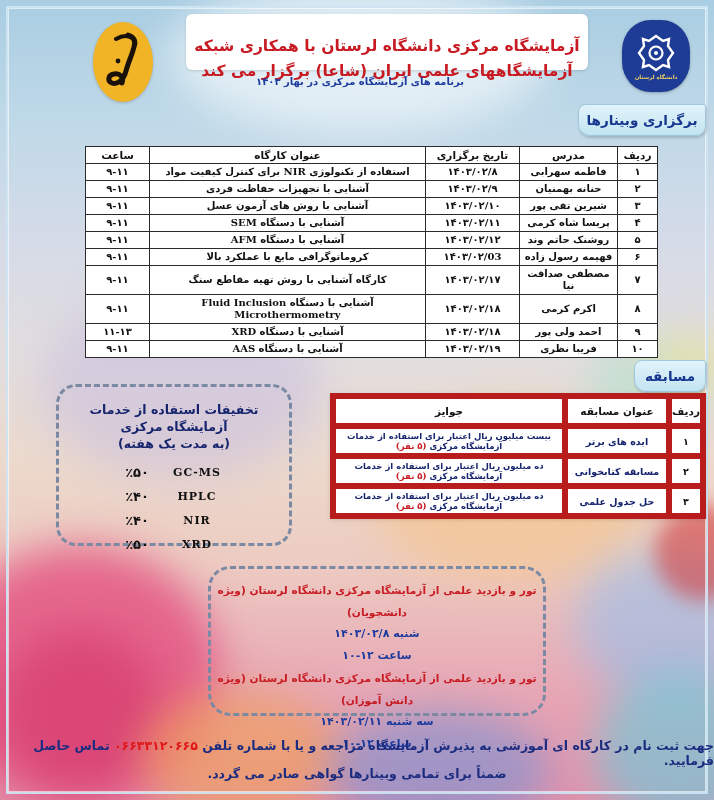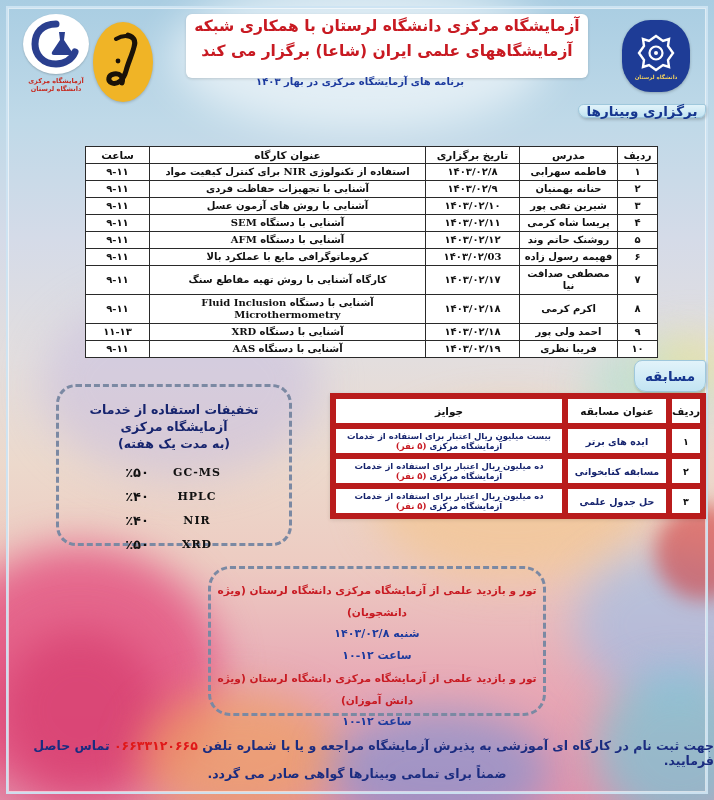--- a/index.html
+++ b/index.html
@@ -27,38 +27,38 @@
   .b-pink-deep{left:0px;top:630px;width:160px;height:160px;background:rgba(214,60,110,.7);}
   .b-orange-bot{left:140px;top:690px;width:200px;height:130px;background:rgba(240,160,90,.65);}
   .b-blue-bot{left:330px;top:710px;width:220px;height:120px;background:rgba(110,145,215,.55);}
   .b-blue-right{left:575px;top:550px;width:190px;height:150px;background:rgba(150,190,235,.6);}
   .b-cyan-br{left:595px;top:670px;width:170px;height:160px;background:rgba(100,205,220,.6);}
   .b-red-splash{left:655px;top:505px;width:95px;height:95px;background:rgba(210,50,50,.55);filter:blur(10px);}
   .frame{position:absolute;inset:6px;border:2px solid rgba(205,228,242,.95);box-shadow:inset 0 0 0 1px rgba(255,255,255,.6);z-index:1;pointer-events:none;}
   .z{position:absolute;z-index:2;}
 
   
-  .header-box{left:186px;top:14px;width:402px;height:64px;background:#fff;border-radius:6px;
-    text-align:center;padding-top:0;box-shadow:0 1px 3px rgba(0,0,0,.15);}
+  .header-box{left:186px;top:14px;width:402px;height:56px;background:#fff;border-radius:6px;
+    text-align:center;padding-top:20px;box-shadow:0 1px 3px rgba(0,0,0,.15);}
   .header-box div{color:var(--red_text);font-weight:bold;font-size:15.5px;line-height:25px;}
   .subtitle{left:130px;top:76px;width:460px;text-align:center;color:var(--blue_text);font-weight:bold;font-size:10px;}
   .uni-logo{left:622px;top:20px;width:68px;height:72px;background:var(--uni_blue);border-radius:42%;
     display:flex;flex-direction:column;align-items:center;justify-content:center;box-shadow:0 1px 3px rgba(0,0,0,.25);}
   .uni-caption{color:#f0d060;font-size:5.5px;font-weight:bold;margin-top:1px;}
   .lab-logo{left:20px;top:14px;width:72px;height:96px;text-align:center;}
   .lab-circle{width:66px;height:60px;margin:0 auto;background:#fff;border-radius:50%;display:flex;align-items:center;justify-content:center;box-shadow:0 1px 2px rgba(0,0,0,.2);}
   .lab-caption{color:#c62a20;font-size:6.5px;font-weight:bold;line-height:8px;margin-top:3px;}
   .shaa-logo{left:93px;top:22px;width:60px;height:80px;background:var(--shaa_yellow);border-radius:50%;
     display:flex;align-items:center;justify-content:center;box-shadow:0 1px 3px rgba(0,0,0,.2);}
 
   
   .badge{background:linear-gradient(180deg,#e2f3fa,#c2e4f2);border:1px solid #9fc8dc;
     border-radius:8px 3px 10px 12px;color:var(--badge_text);font-weight:bold;font-size:13.5px;
     display:flex;align-items:center;justify-content:center;box-shadow:1px 2px 3px rgba(0,0,0,.18);}
-  .badge-webinars{left:578px;top:104px;width:128px;height:14px;}
+  .badge-webinars{left:578px;top:104px;width:128px;height:32px;}
   .badge-competition{left:634px;top:360px;width:72px;height:32px;}
 
   
   table{border-collapse:collapse;background:#fff;table-layout:fixed;}
   .webinar-table{left:85px;top:146px;width:572px;}
   .webinar-table th,.webinar-table td{border:1px solid #2a2a2a;font-family:"DejaVu Serif","DejaVu Sans",sans-serif;
     font-weight:bold;font-size:10px;line-height:12px;color:#111;text-align:center;padding:2px 2px;}
   .webinar-table th{font-size:10.5px;}
   .c-date,.c-time{direction:ltr;margin-top:36px;}
 
@@ -102,32 +102,20 @@
   <div class="blob b-yellow"></div>
   <div class="blob b-pink-left"></div>
   <div class="blob b-pink-deep"></div>
   <div class="blob b-orange-bot"></div>
   <div class="blob b-blue-bot"></div>
   <div class="blob b-blue-right"></div>
   <div class="blob b-cyan-br"></div>
   <div class="blob b-red-splash"></div>
   <div class="frame"></div>
 
-  <div class="z lab-logo">
-    <div class="lab-circle">
-      <svg width="54" height="48" viewBox="0 0 54 48">
-        <path d="M27 4 C13 4 6 13 6 24 C6 35 14 44 27 44 C36 44 43 39 46 32" fill="none" stroke="#2a3f8f" stroke-width="7" stroke-linecap="round"></path>
-        <path d="M30 12 l6 0 l-1 8 l8 12 q1 3 -2 3 l-16 0 q-3 0 -2 -3 l8 -12 z" fill="#2a3f8f"></path>
-      </svg>
-    </div>
-    <div class="lab-caption">
-      <div>آزمایشگاه مرکزی</div>
-      <div>دانشگاه لرستان</div>
-    </div>
-  </div>
 
   <div class="z shaa-logo">
     <svg width="38" height="62" viewBox="0 0 38 62">
       <path d="M24 4 C30 6 32 10 30 16 C28 24 24 32 22 40 C20 48 14 54 8 52 C3 50 4 44 10 43 C16 42 20 46 18 52" fill="none" stroke="#1a1208" stroke-width="5" stroke-linecap="round"></path>
       <path d="M12 8 q10 -6 18 0" fill="none" stroke="#1a1208" stroke-width="4" stroke-linecap="round"></path>
       <circle cx="14" cy="30" r="2.4" fill="#1a1208"></circle>
     </svg>
   </div>
 
   <div class="z header-box">
@@ -293,20 +281,21 @@
         <span class="d-percent">٪۵۰</span>
       </div>
     </div>
   </div>
 
   <div class="z tour-box">
     <div class="t-red">تور و بازدید علمی از آزمایشگاه مرکزی دانشگاه لرستان (ویژه دانشجویان)</div>
     <div class="t-blue">شنبه ۱۴۰۳/۰۲/۸</div>
     <div class="t-blue">ساعت ۱۲-۱۰</div>
     <div class="t-red">تور و بازدید علمی از آزمایشگاه مرکزی دانشگاه لرستان (ویژه دانش آموزان)</div>
+    <div class="t-blue">سه شنبه ۱۴۰۳/۰۲/۱۱</div>
     <div class="t-blue">ساعت ۱۲-۱۰</div>
   </div>
 
   <div class="z f-line1">
     <span>جهت ثبت نام در کارگاه ای آموزشی به پذیرش آزمایشگاه مراجعه و یا با شماره تلفن</span>
     <span class="phone">۰۶۶۳۳۱۲۰۶۶۵</span>
     <span>تماس حاصل فرمایید.</span>
   </div>
   <div class="z f-line2">ضمناً برای تمامی وبینارها گواهی صادر می گردد.</div>
 </div>

